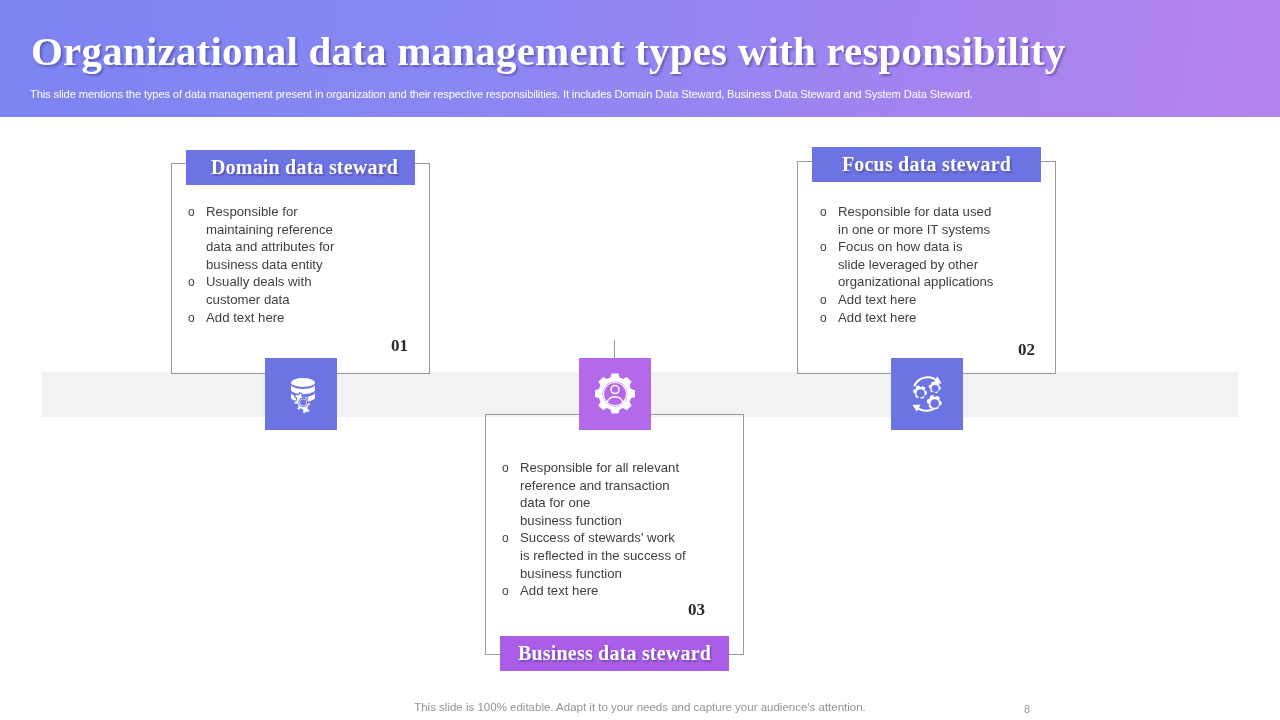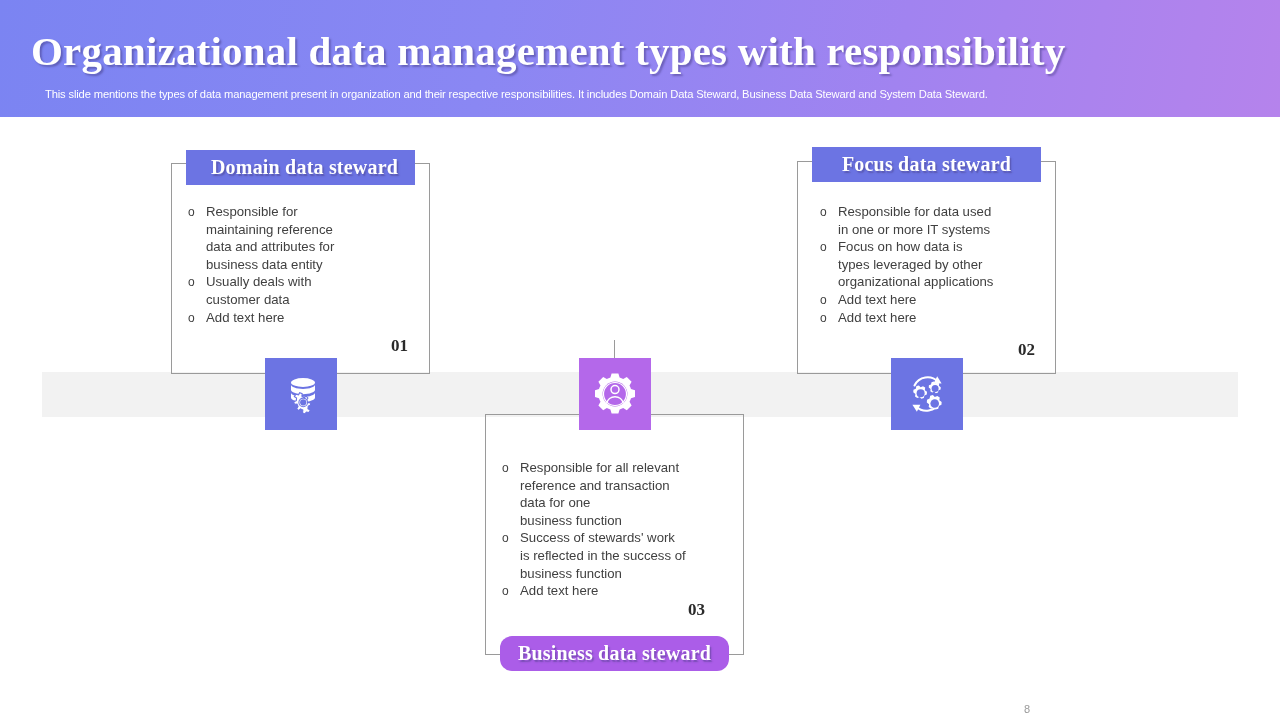--- a/index.html
+++ b/index.html
@@ -29,21 +29,21 @@
     font-weight: bold;
     font-size: 41px;
     line-height: 50px;
     color: #ffffff;
     letter-spacing: 0.2px;
     text-shadow: 2px 2px 2px rgba(60,50,120,0.45);
     white-space: nowrap;
   }
   .header-subtitle {
     position: absolute;
-    left: 45px; top: 87px;
+    left: 30px; top: 87px;
     font-size: 11.2px;
     line-height: 15px;
     color: #ffffff;
     white-space: nowrap;
     letter-spacing: -0.15px;
   }
 
   
   .band {
     position: absolute;
@@ -77,21 +77,21 @@
     font-family: "Liberation Serif", serif;
     font-weight: bold;
     font-size: 20px;
     color: #ffffff;
     text-shadow: 1.5px 1.5px 1.5px rgba(70,60,130,0.5);
     letter-spacing: 0.2px;
     white-space: nowrap;
   }
   .banner.b1 { left: 186px; top: 150px; width: 229px; height: 35px; background: #6c74e3; padding-left: 8px; }
   .banner.b2 { left: 812px; top: 147px; width: 229px; height: 35px; background: #6c74e3; }
-  .banner.b3 { left: 500px; top: 636px; width: 229px; height: 35px; background: #ab5de8; border-radius: 12px; }
+  .banner.b3 { left: 500px; top: 636px; width: 229px; height: 35px; background: #ab5de8; }
 
   
   .bullets {
     position: absolute;
     font-size: 13.2px;
     line-height: 17.6px;
     color: #404040;
   }
   .bullets.l1 { left: 188px; top: 203px; width: 235px; }
   .bullets.l2 { left: 820px; top: 203px; width: 235px; }
@@ -228,21 +228,21 @@
 
   <div class="bullets l2">
     <div class="bullet-row">
       <span class="bullet-mark">o</span>
       <span class="bullet-text">Responsible for data used
 in one or more IT systems</span>
     </div>
     <div class="bullet-row">
       <span class="bullet-mark">o</span>
       <span class="bullet-text">Focus on how data is
-types leveraged by other
+slide leveraged by other
 organizational applications</span>
     </div>
     <div class="bullet-row">
       <span class="bullet-mark">o</span>
       <span class="bullet-text">Add text here</span>
     </div>
     <div class="bullet-row">
       <span class="bullet-mark">o</span>
       <span class="bullet-text">Add text here</span>
     </div>
@@ -303,15 +303,16 @@
       <svg width="46" height="46" viewBox="0 0 46 46" aria-hidden="true">
         <path fill="#ffffff" d="M19.6 2.6 h6.8 l1.2 4.0 a16.6 16.6 0 0 1 3.6 1.5 l3.6 -2.1 4.8 4.8 -2.1 3.6 a16.6 16.6 0 0 1 1.5 3.6 l4.0 1.2 v6.8 l-4.0 1.2 a16.6 16.6 0 0 1 -1.5 3.6 l2.1 3.6 -4.8 4.8 -3.6 -2.1 a16.6 16.6 0 0 1 -3.6 1.5 l-1.2 4.0 h-6.8 l-1.2 -4.0 a16.6 16.6 0 0 1 -3.6 -1.5 l-3.6 2.1 -4.8 -4.8 2.1 -3.6 a16.6 16.6 0 0 1 -1.5 -3.6 l-4.0 -1.2 v-6.8 l4.0 -1.2 a16.6 16.6 0 0 1 1.5 -3.6 l-2.1 -3.6 4.8 -4.8 3.6 2.1 a16.6 16.6 0 0 1 3.6 -1.5 z"></path>
         <circle cx="23" cy="23" r="12.4" fill="#b468ea"></circle>
         <circle cx="23" cy="23" r="11.5" fill="none" stroke="#ffffff" stroke-width="1.2"></circle>
         <circle cx="23" cy="18.6" r="4.0" fill="none" stroke="#ffffff" stroke-width="1.5"></circle>
         <path d="M14.6 32.4 a8.6 8.6 0 0 1 16.8 0" fill="none" stroke="#ffffff" stroke-width="1.5"></path>
       </svg>
     </span>
   </div>
 
+  <div class="footer-note">This slide is 100% editable. Adapt it to your needs and capture your audience's attention.</div>
   <div class="page-num">8</div>
 
 </div>
 
 </body></html>

